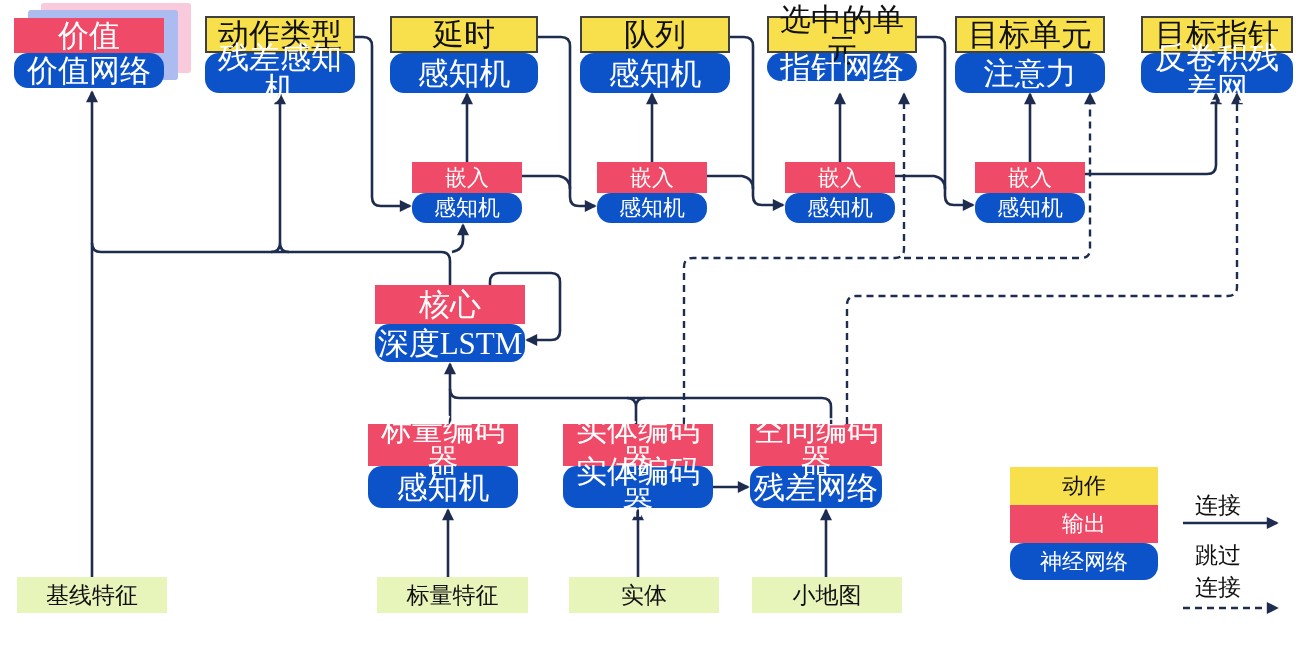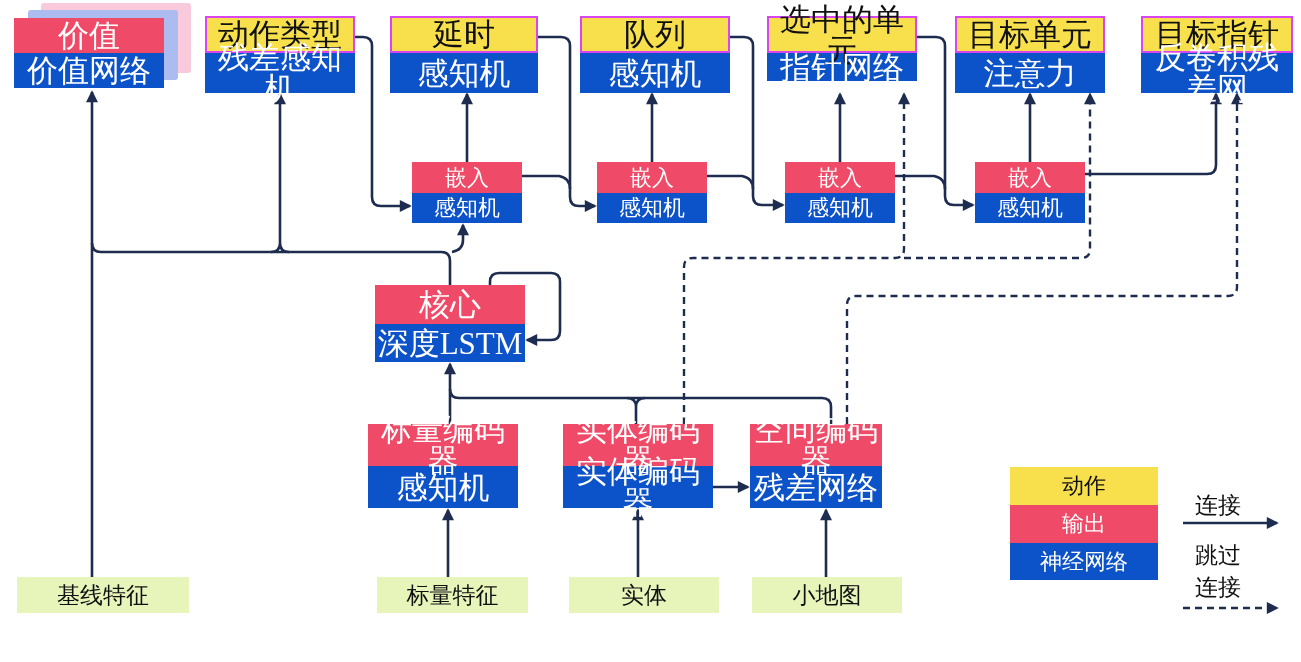--- a/index.html
+++ b/index.html
@@ -1,23 +1,23 @@
 <!DOCTYPE html>
 <html><head>
 <meta charset="utf-8">
 <style>
   html,body{margin:0;padding:0;background:#ffffff;}
   #canvas{position:relative;width:1301px;height:662px;background:#ffffff;overflow:hidden;
           font-family:"Liberation Serif","DejaVu Serif",serif;}
   #wires{position:absolute;left:0;top:0;z-index:0;}
   .node{position:absolute;z-index:2;text-align:center;}
   .half{display:flex;align-items:center;justify-content:center;box-sizing:border-box;line-height:1;}
-  .h-yellow{background:#f8e04d;color:#101010;border:2px solid #d946ef;}
+  .h-yellow{background:#f8e04d;color:#101010;border:2px solid #404040;}
   .h-red{background:#ef4a67;color:#ffffff;}
-  .h-blue{background:#0c52c9;color:#ffffff;}
+  .h-blue{background:#0c52c9;color:#ffffff;border-radius:14px;}
   .t23{font-size:31px;}
   .t22{font-size:22px;}
   .input-box{position:absolute;z-index:2;background:#e7f4ba;color:#101010;
              display:flex;align-items:center;justify-content:center;font-size:23px;}
   .shadow{position:absolute;z-index:1;border-radius:3px;}
   .legend-chip{display:flex;align-items:center;justify-content:center;font-size:22px;box-sizing:border-box;}
   .legend-label{position:absolute;z-index:2;color:#101010;font-size:23px;text-align:center;}
 </style>
 </head>
 <body>
@@ -125,21 +125,21 @@
   </div>
   <div class="node" style="left:563px;top:424px;width:150px;">
     <div class="half h-red t23" style="height:42px;">实体编码器</div>
     <div class="half h-blue t23" style="height:42px;">实体编码器</div>
   </div>
   <div class="node" style="left:750px;top:424px;width:132px;">
     <div class="half h-red t23" style="height:42px;">空间编码器</div>
     <div class="half h-blue t23" style="height:42px;">残差网络</div>
   </div>
 
-  <div class="input-box" style="left:17px;top:577px;width:172px;height:36px;">基线特征</div>
+  <div class="input-box" style="left:17px;top:577px;width:150px;height:36px;">基线特征</div>
   <div class="input-box" style="left:377px;top:577px;width:151px;height:36px;">标量特征</div>
   <div class="input-box" style="left:569px;top:577px;width:150px;height:36px;">实体</div>
   <div class="input-box" style="left:752px;top:577px;width:150px;height:36px;">小地图</div>
 
   <div class="node" style="left:1010px;top:467px;width:148px;">
     <div class="legend-chip h-yellow" style="height:38px;border:none;">动作</div>
     <div class="legend-chip h-red" style="height:38px;">输出</div>
     <div class="legend-chip h-blue" style="height:37px;">神经网络</div>
   </div>
   <div class="legend-label" style="left:1168px;top:490px;width:100px;">连接</div>

